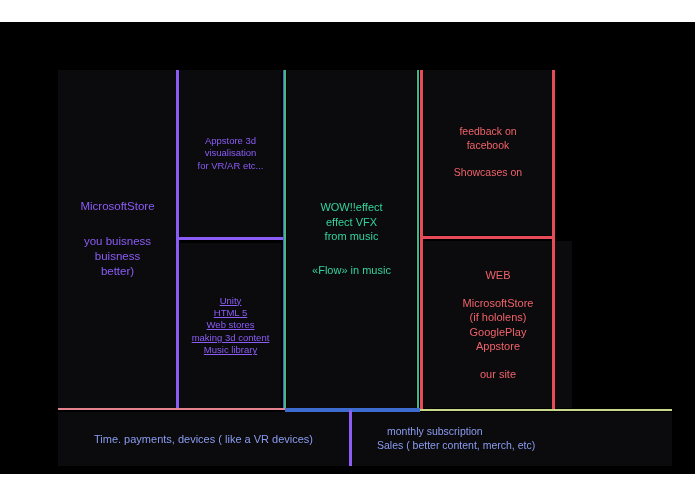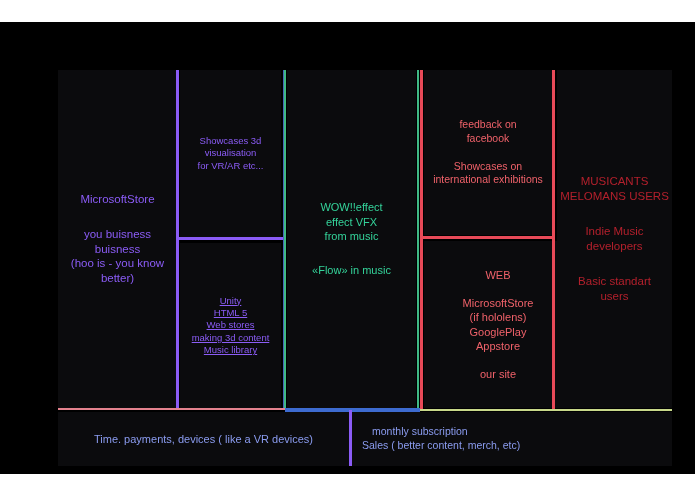--- a/index.html
+++ b/index.html
@@ -108,41 +108,40 @@
     font-size: 11px;
     justify-content: center;
   }
   
   #p-bottom-right {
     left: 352px; top: 390px; width: 320px; height: 54px;
     font-size: 10.5px;
     align-items: flex-start;
     justify-content: center;
     text-align: left;
-    padding-left: 10px;
+    padding-left: 25px;
   }
   #p-bottom-right .line-indent { padding-left: 10px; }
 </style>
 </head>
 <body>
 
 <div id="slide">
   <div id="canvas">
 
     <div class="panel t-purple" id="p-store">
       <p class="blk">MicrosoftStore</p>
       <div class="gap-lg"></div>
       <p class="blk">you buisness</p>
       <p class="blk">buisness</p>
-      <p class="blk">(hoo is - you know</p>
       <p class="blk">better)</p>
     </div>
 
     <div class="panel t-purple" id="p-realtime">
-      <p class="blk">Showcases 3d</p>
+      <p class="blk">Appstore 3d</p>
       <p class="blk">visualisation</p>
       <p class="blk">for VR/AR etc...</p>
     </div>
 
     <div class="panel t-purple" id="p-unity">
       <p class="blk">Unity</p>
       <p class="blk">HTML 5</p>
       <p class="blk">Web stores</p>
       <p class="blk">making 3d content</p>
       <p class="blk">Music library</p>
@@ -154,44 +153,33 @@
       <p class="blk">from music</p>
       <div class="gap-lg"></div>
       <p class="blk">«Flow» in music</p>
     </div>
 
     <div class="panel t-red" id="p-feedback">
       <p class="blk">feedback on</p>
       <p class="blk">facebook</p>
       <div class="gap-md"></div>
       <p class="blk">Showcases on</p>
-      <p class="blk">international exhibitions</p>
     </div>
 
     <div class="panel t-red" id="p-web">
       <p class="blk">WEB</p>
       <div class="gap-md"></div>
       <p class="blk">MicrosoftStore</p>
       <p class="blk">(if hololens)</p>
       <p class="blk">GooglePlay</p>
       <p class="blk">Appstore</p>
       <div class="gap-md"></div>
       <p class="blk">our site</p>
     </div>
 
-    <div class="panel t-darkred" id="p-users">
-      <p class="blk">MUSICANTS</p>
-      <p class="blk">MELOMANS USERS</p>
-      <div class="gap-lg"></div>
-      <p class="blk">Indie Music</p>
-      <p class="blk">developers</p>
-      <div class="gap-lg"></div>
-      <p class="blk">Basic standart</p>
-      <p class="blk">users</p>
-    </div>
 
     <div class="panel t-blue" id="p-bottom-left">
       <p class="blk">Time. payments,  devices ( like a VR devices)</p>
     </div>
 
     <div class="panel t-blue" id="p-bottom-right">
       <p class="blk line-indent">monthly subscription</p>
       <p class="blk">Sales ( better content,  merch, etc)</p>
     </div>
 

